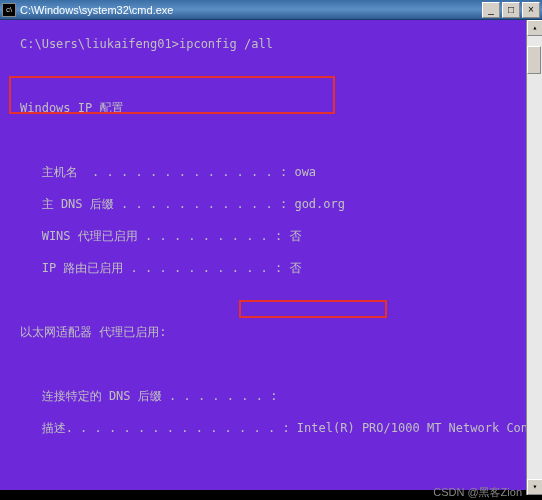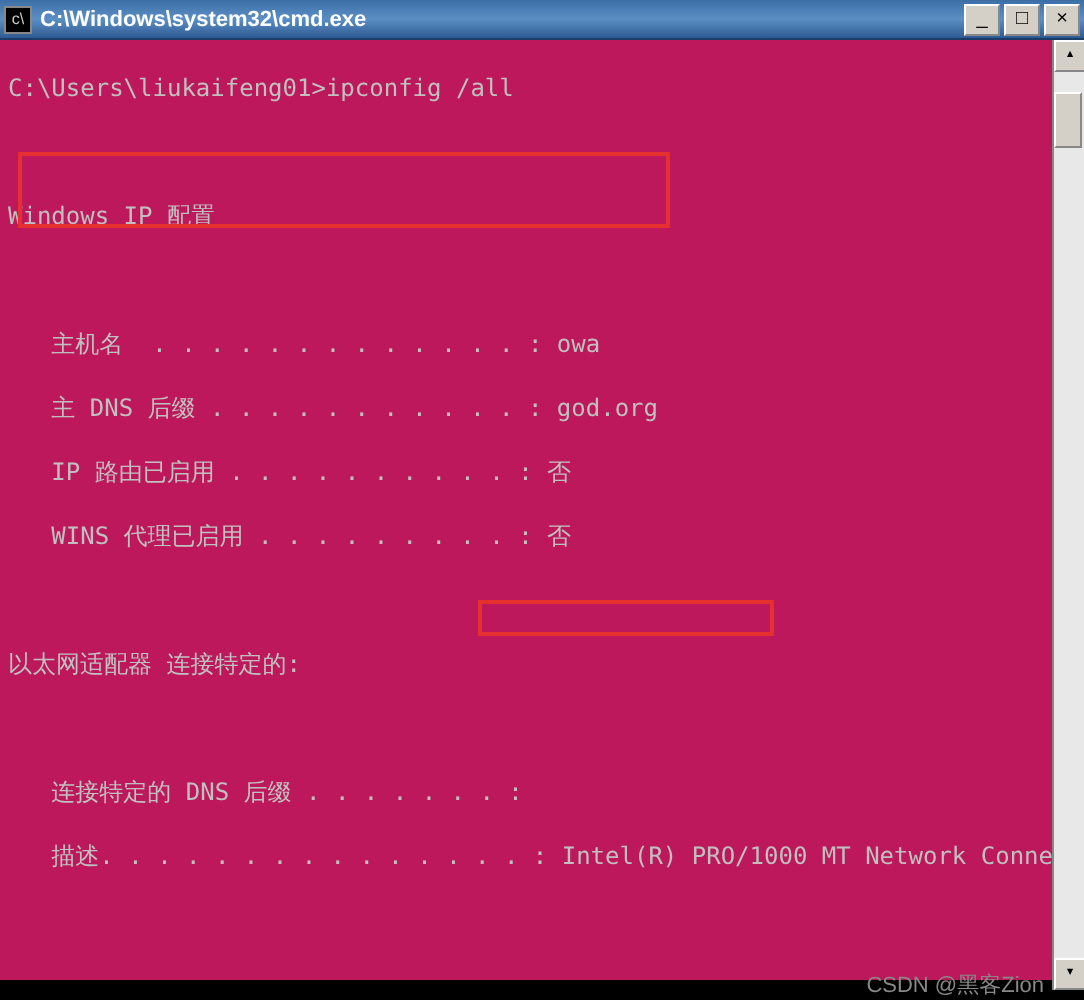--- a/index.html
+++ b/index.html
@@ -28,40 +28,40 @@
       height: 14px;
       background: #000;
       border: 1px solid #888;
       margin-right: 4px;
       display: inline-block;
       font-size: 8px;
       color: #ccc;
       text-align: center;
       line-height: 12px;
     }
-    .title-text { flex: 1; font-weight: bold; }
+    .title-text { flex: 1; font-weight: normal; }
     .window-btns { display: flex; gap: 2px; }
     .win-btn {
       width: 18px;
       height: 16px;
       background: #d4d0c8;
       border: 1px solid #888;
       border-top-color: #fff;
       border-left-color: #fff;
       font-family: "Marlett", sans-serif;
       font-size: 10px;
       text-align: center;
       line-height: 14px;
       color: #000;
       cursor: pointer;
     }
     .terminal {
-      background: #be185d;
+      background: #6d28d9;
       color: #c0c0c0;
-      padding: 0 4px;
+      padding: 0 20px;
       white-space: pre;
       font-family: "NSimSun", "SimSun", "Consolas", monospace;
       font-size: 12px;
       line-height: 16px;
       height: 470px;
       overflow: hidden;
     }
     .line { white-space: pre; }
     .hl-red-wide {
       border: 2px solid #e63030;
@@ -136,24 +136,24 @@
   </div>
 </div>
 
 <div class="terminal">
 <div class="line"><span>C:\Users\liukaifeng01&gt;</span><span>ipconfig /all</span></div>
 <div class="line">&nbsp;</div>
 <div class="line">Windows IP 配置</div>
 <div class="line">&nbsp;</div>
 <div class="line"><span>   主机名  . . . . . . . . . . . . . : </span><span>owa</span></div>
 <div class="line"><span>   主 DNS 后缀 . . . . . . . . . . . : </span><span>god.org</span></div>
+<div class="line">   WINS 代理已启用 . . . . . . . . . : 否</div>
 <div class="line">   IP 路由已启用 . . . . . . . . . . : 否</div>
-<div class="line">   WINS 代理已启用 . . . . . . . . . : 否</div>
 <div class="line">&nbsp;</div>
-<div class="line">以太网适配器 连接特定的:</div>
+<div class="line">以太网适配器 代理已启用:</div>
 <div class="line">&nbsp;</div>
 <div class="line">   连接特定的 DNS 后缀 . . . . . . . :</div>
 <div class="line">   描述. . . . . . . . . . . . . . . : Intel(R) PRO/1000 MT Network Connection</div>
 
 
 
 
 
 
 

